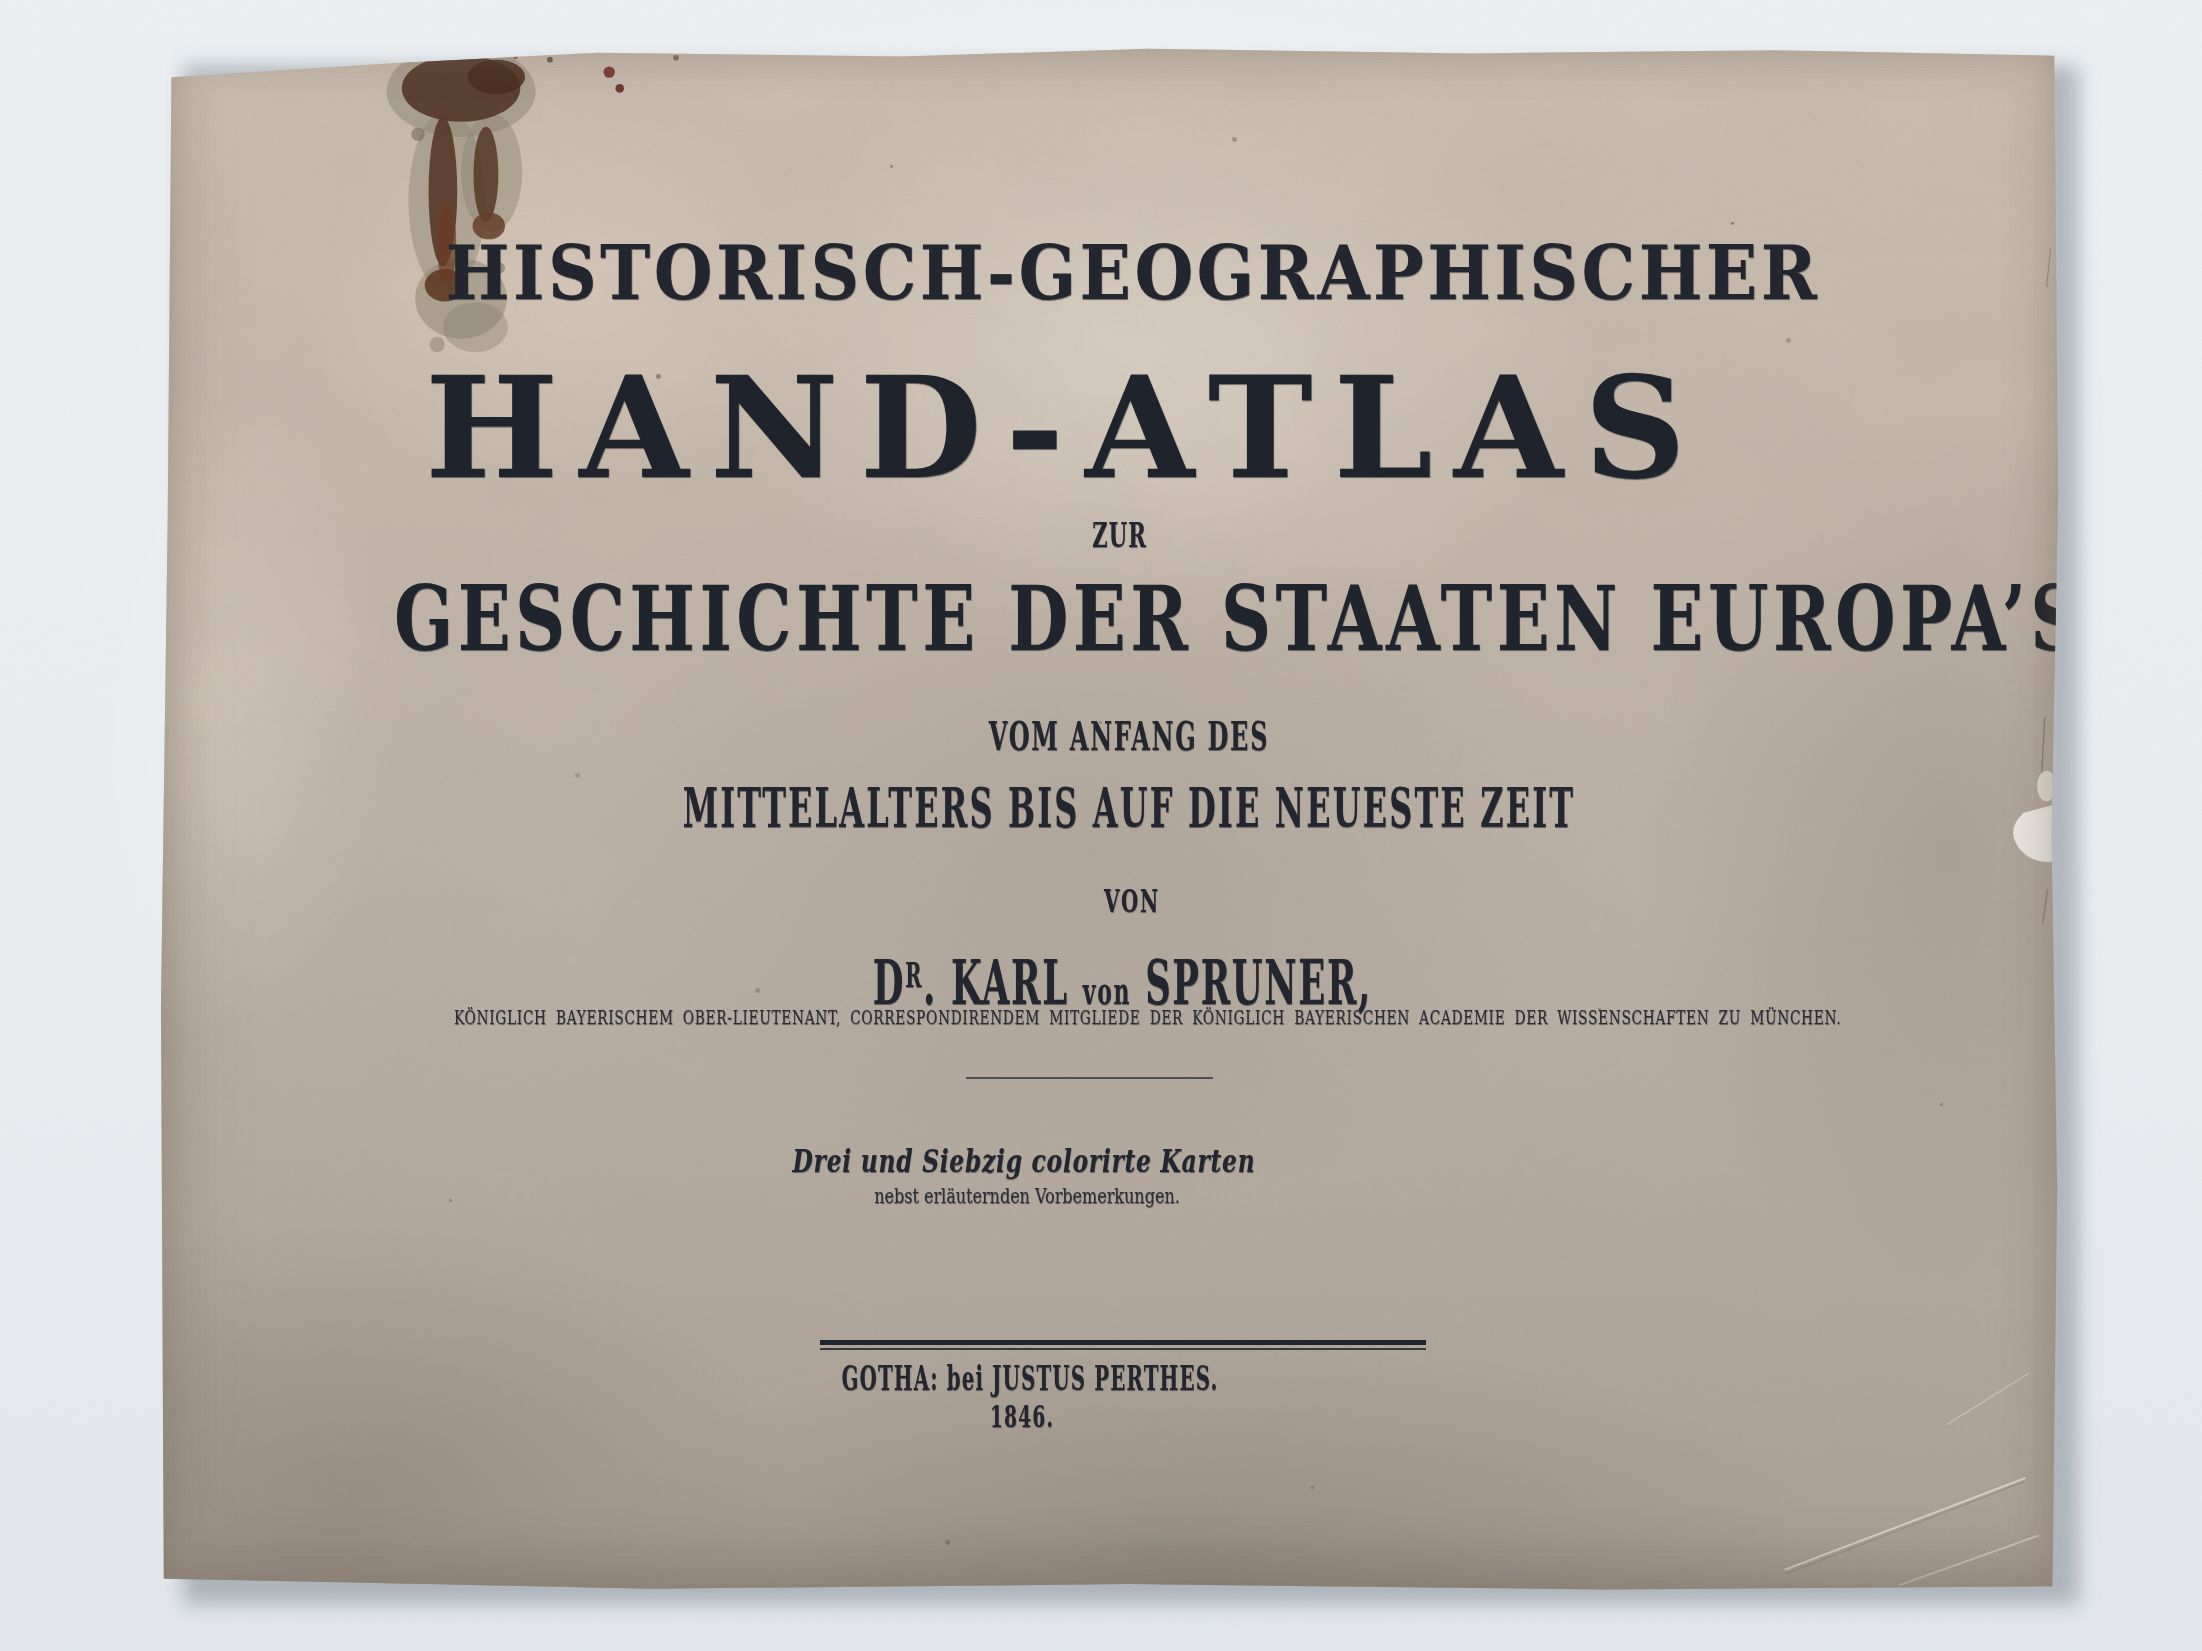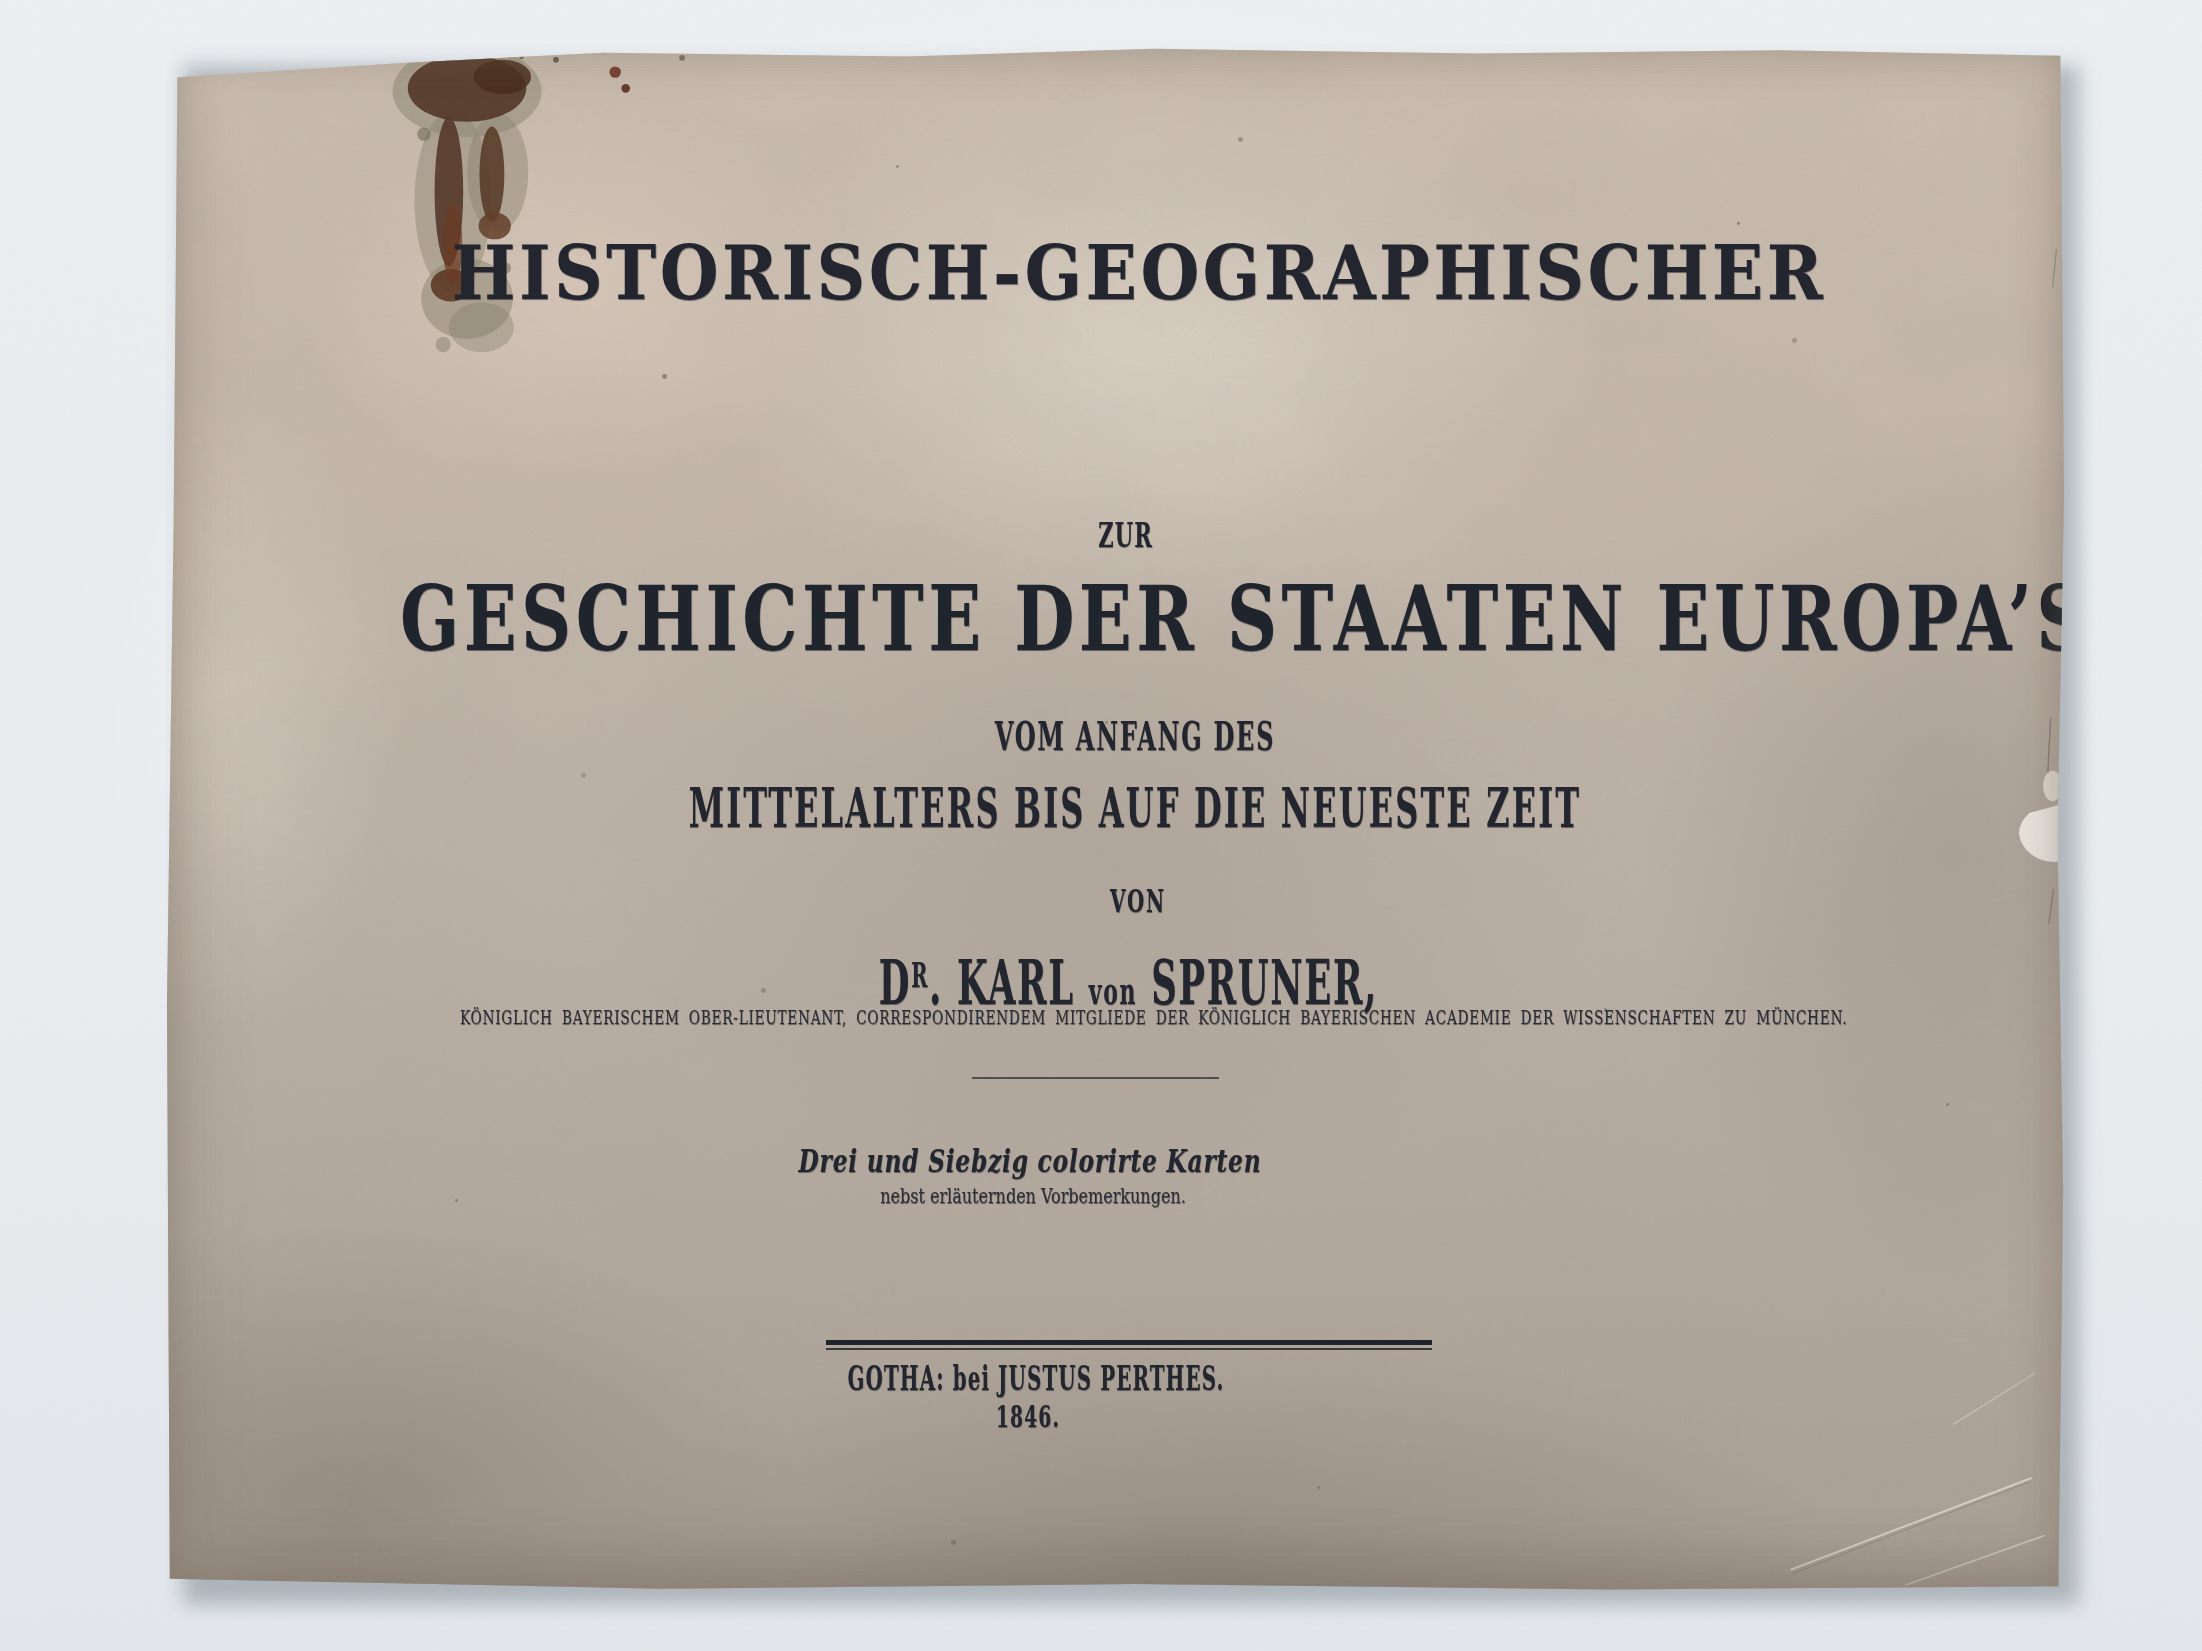--- a/index.html
+++ b/index.html
@@ -18,21 +18,21 @@
   }
   .mat-grain { position: absolute; left: 0; top: 0; width: 2202px; height: 1652px; opacity: 0.6; pointer-events: none; }
 
   .paper-shadow {
     position: absolute; left: 178px; top: 57px; width: 1896px; height: 1539px;
     background: rgba(86,96,108,0.38);
     filter: blur(9.6px);
     transform: translate(4.8px, 8.6px);
   }
   .paper {
-    position: absolute; left: 166px; top: 48px; width: 1900px; height: 1543px;
+    position: absolute; left: 160px; top: 48px; width: 1900px; height: 1543px;
     background:
       radial-gradient(401px 287px at 22% 16%, rgba(235,214,199,0.55), rgba(235,214,199,0) 70%),
       radial-gradient(621px 401px at 52% 20%, rgba(240,232,220,0.5), rgba(240,232,220,0) 72%),
       radial-gradient(287px 478px at 2% 42%, rgba(238,228,214,0.4), rgba(238,228,214,0) 70%),
       radial-gradient(726px 535px at 49% 52%, rgba(118,108,98,0.16), rgba(118,108,98,0) 70%),
       radial-gradient(411px 593px at 94% 52%, rgba(104,95,87,0.22), rgba(104,95,87,0) 75%),
       radial-gradient(593px 382px at 10% 94%, rgba(88,80,72,0.28), rgba(88,80,72,0) 75%),
       radial-gradient(860px 325px at 55% 99%, rgba(96,88,80,0.3), rgba(96,88,80,0) 75%),
       linear-gradient(180deg, #cdc0b2 0%, #c6b9ac 28%, #bdb2a7 55%, #b2a89d 80%, #a99f94 100%);
     clip-path: polygon(
@@ -172,20 +172,21 @@
         <line x1="1700" y1="1592" x2="1952" y2="1496" stroke="#f6f3ec" stroke-width="2" opacity="0.55"></line>
         <line x1="1702" y1="1596" x2="1950" y2="1500" stroke="#4e463e" stroke-width="1" opacity="0.25"></line>
         <line x1="1820" y1="1608" x2="1966" y2="1556" stroke="#f2efe8" stroke-width="2" opacity="0.45"></line>
         <line x1="1870" y1="1440" x2="1956" y2="1386" stroke="#efece4" stroke-width="1.5" opacity="0.35"></line>
       </g>
     </svg>
 
     <div class="specks"></div>
 
     <div class="line l-series">HISTORISCH-GEOGRAPHISCHER</div>
+    <div class="line l-main">HAND-ATLAS</div>
     <div class="line l-zur">ZUR</div>
     <div class="line l-sub">GESCHICHTE DER STAATEN EUROPA’S</div>
     <div class="line l-scope1">VOM ANFANG DES</div>
     <div class="line l-scope2">MITTELALTERS BIS AUF DIE NEUESTE ZEIT</div>
     <div class="line l-von">VON</div>
 
     <div class="line l-author">
       <span>D</span><span class="sup">R</span><span>.</span><span> KARL </span><span class="particle">von</span><span> SPRUNER,</span>
     </div>
 

